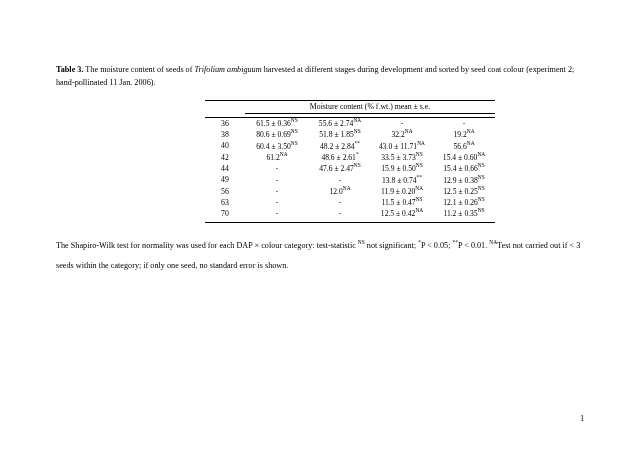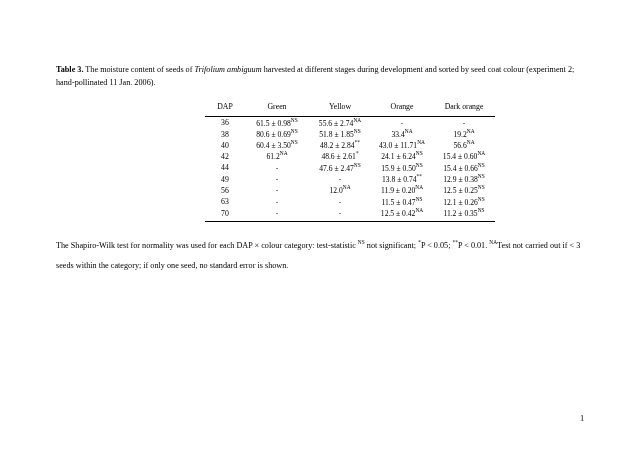--- a/index.html
+++ b/index.html
@@ -105,64 +105,61 @@
 
   <table class="moist">
     <colgroup>
       <col class="c-dap">
       <col class="c-green">
       <col class="c-yellow">
       <col class="c-orange">
       <col class="c-dark">
     </colgroup>
     <tbody>
-      <tr>
-        <td class="colhead">DAP</td>
-        <td class="colhead">Green</td>
-        <td class="colhead">Yellow</td>
-        <td class="colhead">Orange</td>
-        <td class="colhead">Dark orange</td>
+      <tr class="rule-top">
+        <td></td>
+        <td class="grouphead" colspan="4">Moisture content (% f.wt.) mean ± s.e.</td>
       </tr>
       <tr class="rule-mid spacer-row">
         <td></td>
           <td></td>
           <td></td>
           <td></td>
           <td></td>
       </tr>
 
       <tr>
         <td class="dapcell">36</td>
-        <td><span>61.5 ± 0.98</span><sup>NS</sup></td>
+        <td><span>61.5 ± 0.36</span><sup>NS</sup></td>
         <td><span>55.6 ± 2.74</span><sup>NA</sup></td>
         <td><span>-</span><sup></sup></td>
         <td><span>-</span><sup></sup></td>
       </tr>
 
       <tr>
         <td class="dapcell">38</td>
         <td><span>80.6 ± 0.69</span><sup>NS</sup></td>
         <td><span>51.8 ± 1.85</span><sup>NS</sup></td>
-        <td><span>33.4</span><sup>NA</sup></td>
+        <td><span>32.2</span><sup>NA</sup></td>
         <td><span>19.2</span><sup>NA</sup></td>
       </tr>
 
       <tr>
         <td class="dapcell">40</td>
         <td><span>60.4 ± 3.50</span><sup>NS</sup></td>
         <td><span>48.2 ± 2.84</span><sup>**</sup></td>
         <td><span>43.0 ± 11.71</span><sup>NA</sup></td>
         <td><span>56.6</span><sup>NA</sup></td>
       </tr>
 
       <tr>
         <td class="dapcell">42</td>
         <td><span>61.2</span><sup>NA</sup></td>
         <td><span>48.6 ± 2.61</span><sup>*</sup></td>
-        <td><span>24.1 ± 6.24</span><sup>NS</sup></td>
+        <td><span>33.5 ± 3.73</span><sup>NS</sup></td>
         <td><span>15.4 ± 0.60</span><sup>NA</sup></td>
       </tr>
 
       <tr>
         <td class="dapcell">44</td>
         <td><span>-</span><sup></sup></td>
         <td><span>47.6 ± 2.47</span><sup>NS</sup></td>
         <td><span>15.9 ± 0.50</span><sup>NS</sup></td>
         <td><span>15.4 ± 0.66</span><sup>NS</sup></td>
       </tr>

